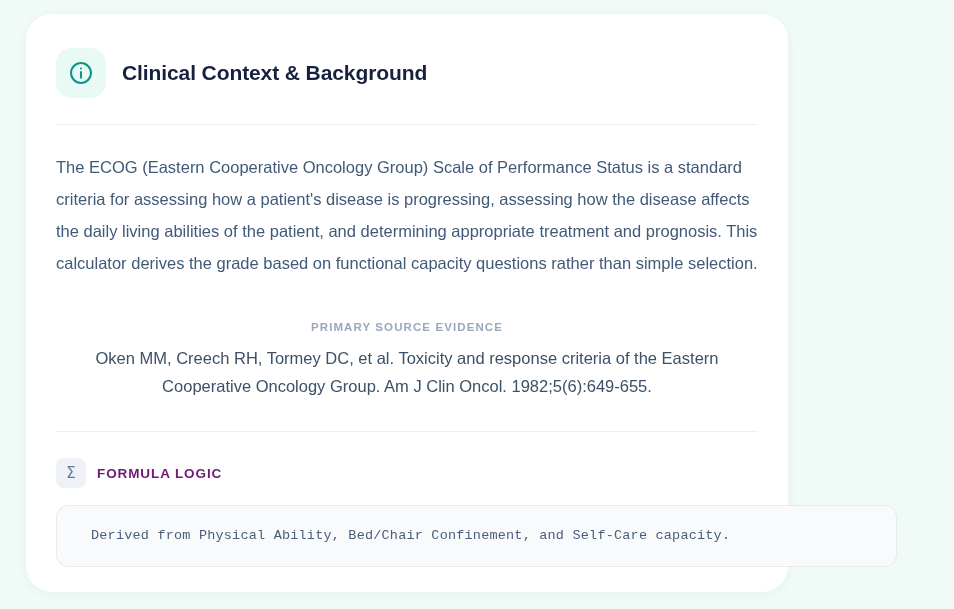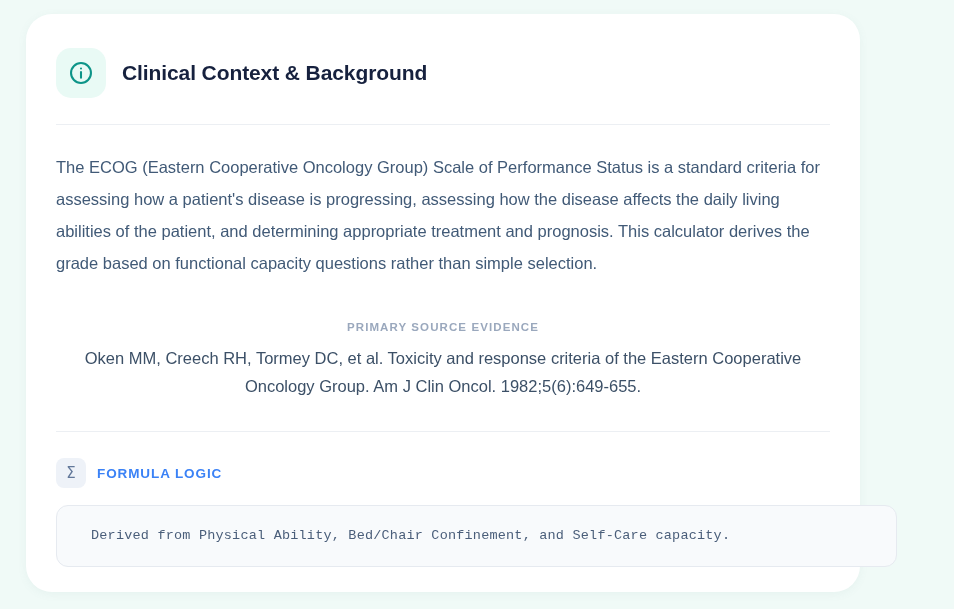--- a/index.html
+++ b/index.html
@@ -21,21 +21,21 @@
     width: 954px;
     height: 609px;
     box-sizing: border-box;
   }
 
   
   .card {
     position: absolute;
     left: 26px;
     top: 14px;
-    width: 834px;
+    width: 762px;
     height: 578px;
     box-sizing: border-box;
     background: #ffffff;
     border-radius: 26px;
     box-shadow: 0 2px 10px rgba(100, 140, 135, 0.07);
   }
 
   .card-inner {
     padding: 34px 30px 0 30px;
   }
@@ -126,21 +126,21 @@
     justify-content: center;
     font-size: 15px;
     color: #62789a;
     font-family: "DejaVu Sans", sans-serif;
     line-height: 1;
   }
   .formula-label {
     font-size: 13.5px;
     font-weight: bold;
     letter-spacing: 0.9px;
-    color: #3b82f6;
+    color: #701a75;
     text-transform: uppercase;
   }
 
   .code-box {
     margin-top: 17px;
     box-sizing: border-box;
     width: 841px;
     min-height: 62px;
     border: 1px solid #e6eaf0;
     border-radius: 12px;

